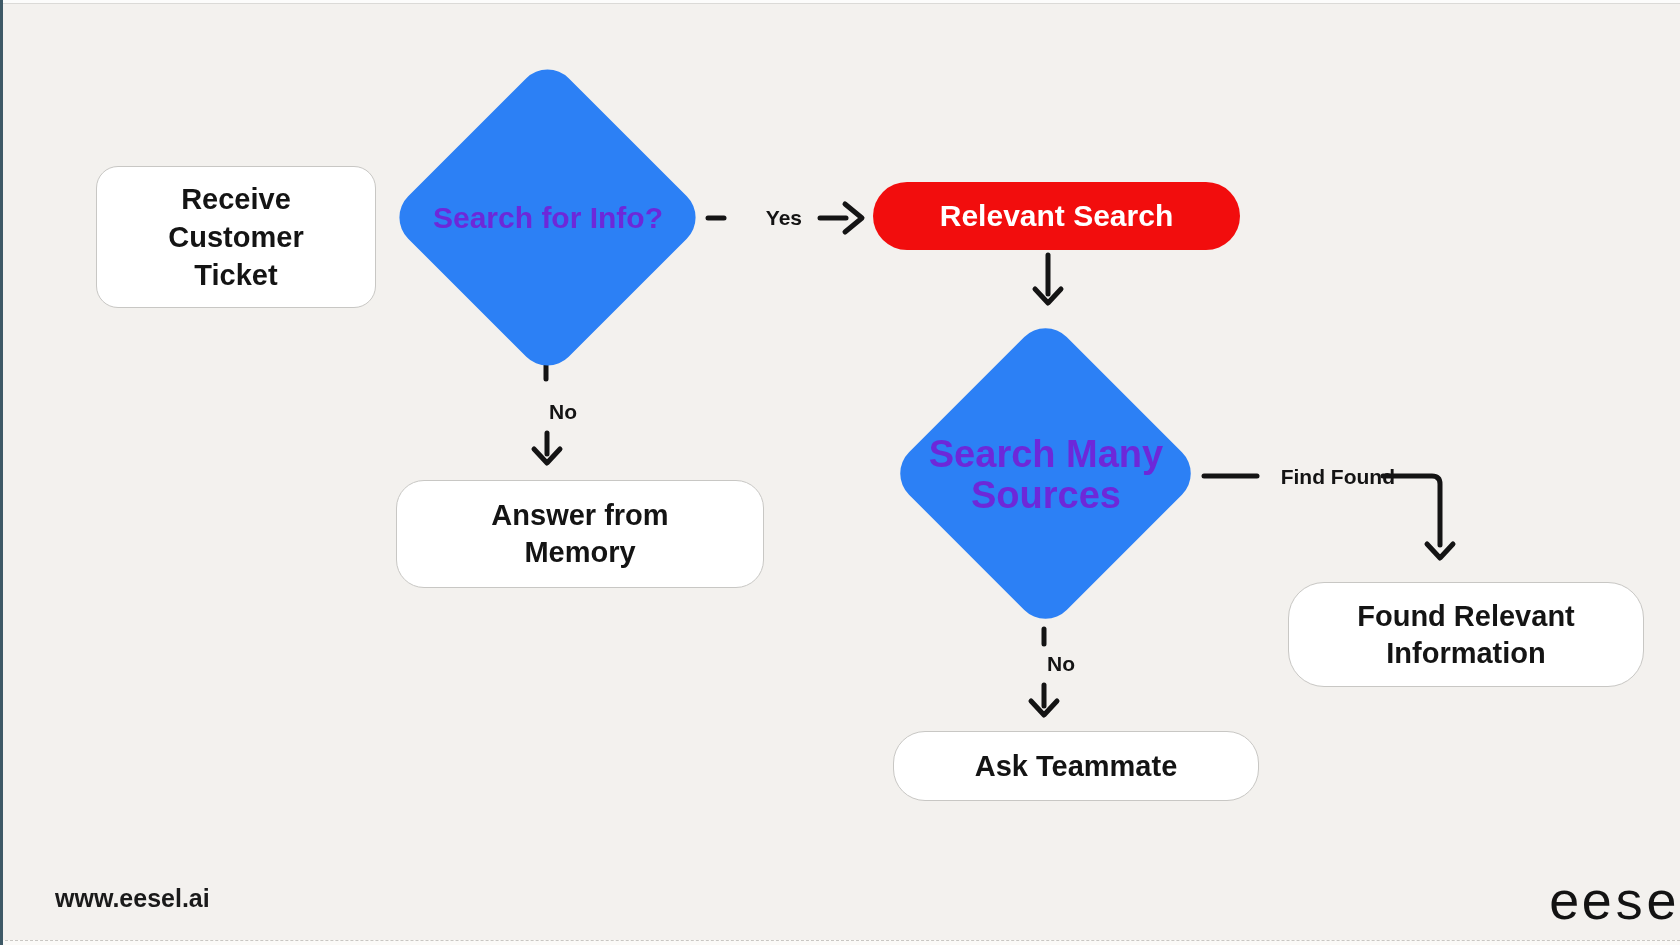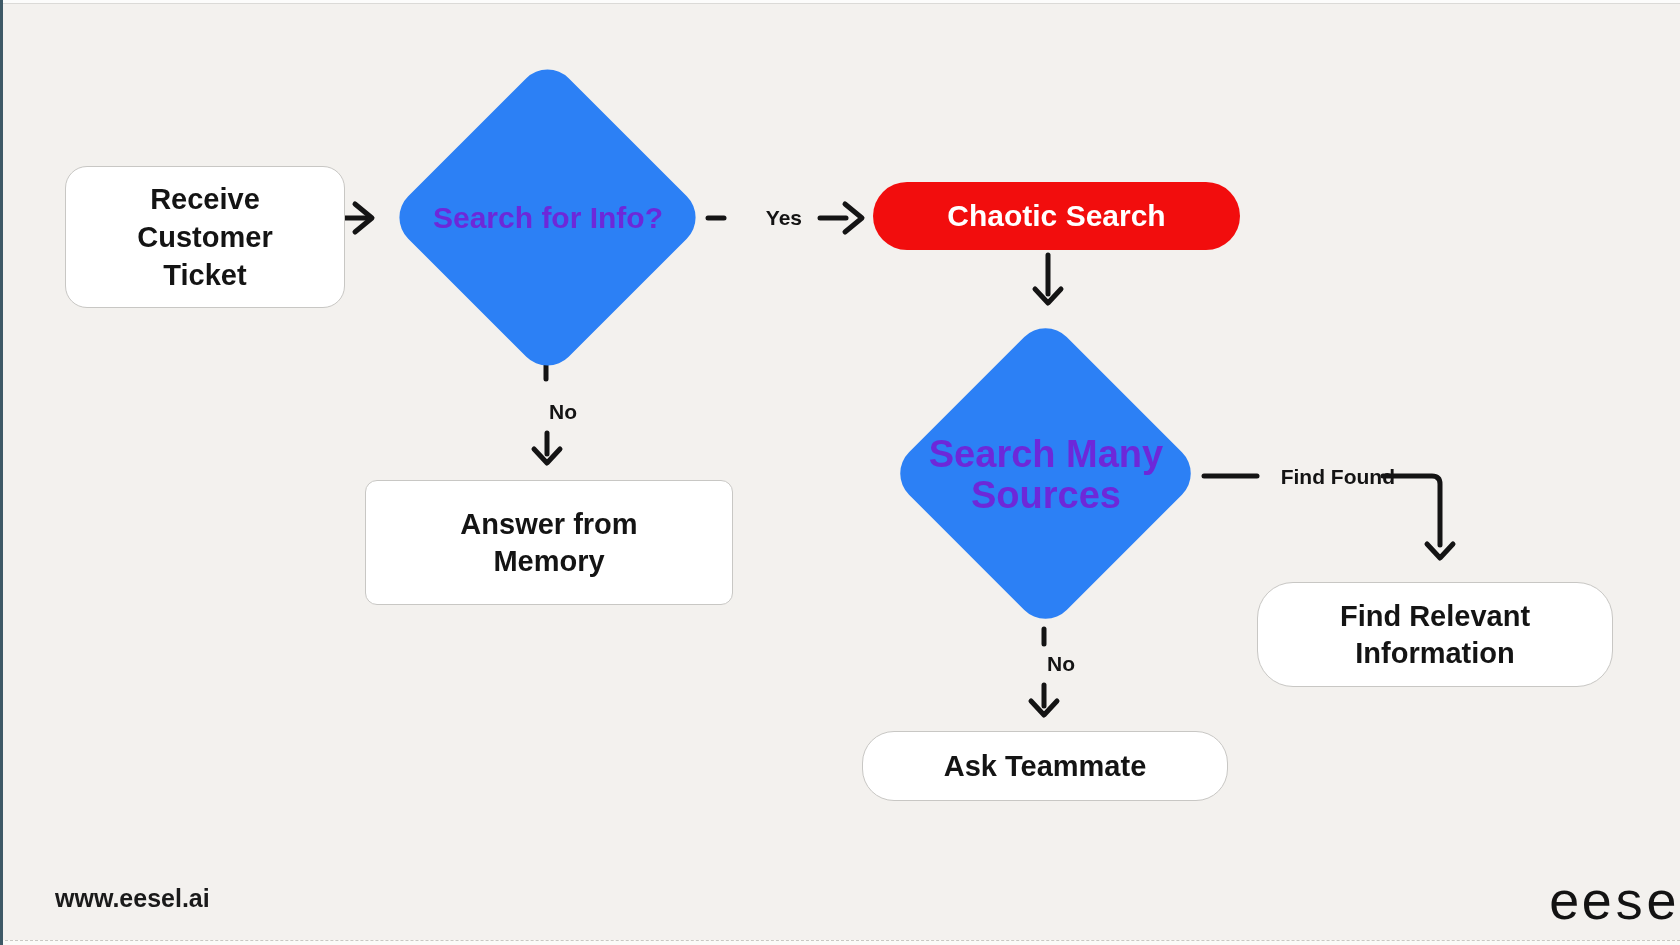--- a/index.html
+++ b/index.html
@@ -20,24 +20,24 @@
                   background:var(--bottom-strip); border-top:1px dashed var(--bottom-dash); z-index:5; }
 
   
   svg.connectors { position:absolute; left:0; top:0; width:1680px; height:945px; z-index:1; }
   svg.connectors path { stroke:var(--ink); stroke-width:5; fill:none;
                         stroke-linecap:round; stroke-linejoin:round; }
 
   
   .node { position:absolute; display:flex; align-items:center; justify-content:center;
           text-align:center; color:var(--ink); font-weight:700; white-space:pre-line; z-index:2; }
-  .rect { background:var(--node-bg); border:1.5px solid var(--node-border); }
+  .rect { background:var(--node-bg); border:1.5px solid var(--node-border);margin-left:31px; }
 
   .receive  { left:65px;   top:166px; width:280px; height:142px; border-radius:22px; font-size:29px; line-height:38px; }
-  .answer   { left:365px;  top:480px; width:368px; height:125px; border-radius:12px; font-size:29px; line-height:37px; }
+  .answer   { left:365px;  top:480px; width:368px; height:108px; border-radius:28px; font-size:29px; line-height:37px; }
   .find     { left:1257px; top:582px; width:356px; height:105px; border-radius:36px; font-size:29px; line-height:37px; }
   .ask      { left:862px;  top:731px; width:366px; height:70px;  border-radius:32px; font-size:29px; }
 
   .pill     { left:873px; top:182px; width:367px; height:68px; border-radius:34px;
               background:var(--red); color:#ffffff; font-size:30px; }
 
   .diamond  { position:absolute; background:var(--blue); border-radius:30px;
               transform:rotate(45deg); z-index:1; }
   .diamond-1 { left:434px; top:104px; width:227px; height:227px; }
   .diamond-2 { left:934px; top:362px; width:223px; height:223px; }
@@ -105,38 +105,38 @@
 Customer
 Ticket</span>
   </div>
 
   <div class="diamond diamond-1"></div>
   <div class="diamond-label d1-label">Search for Info?</div>
 
   <div class="edge-label yes-label">Yes</div>
 
   <div class="node pill">
-    <span>Chaotic Search</span>
+    <span>Relevant Search</span>
   </div>
 
   <div class="diamond diamond-2"></div>
   <div class="diamond-label d2-label">Search Many
 Sources</div>
 
   <div class="edge-label no1-label">No</div>
 
   <div class="node rect answer">
     <span>Answer from
 Memory</span>
   </div>
 
   <div class="edge-label if-label">Find Found</div>
 
   <div class="node rect find">
-    <span>Find Relevant
+    <span>Found Relevant
 Information</span>
   </div>
 
   <div class="edge-label no2-label">No</div>
 
   <div class="node rect ask">
     <span>Ask Teammate</span>
   </div>
 
   <div class="footer-url">www.eesel.ai</div>

